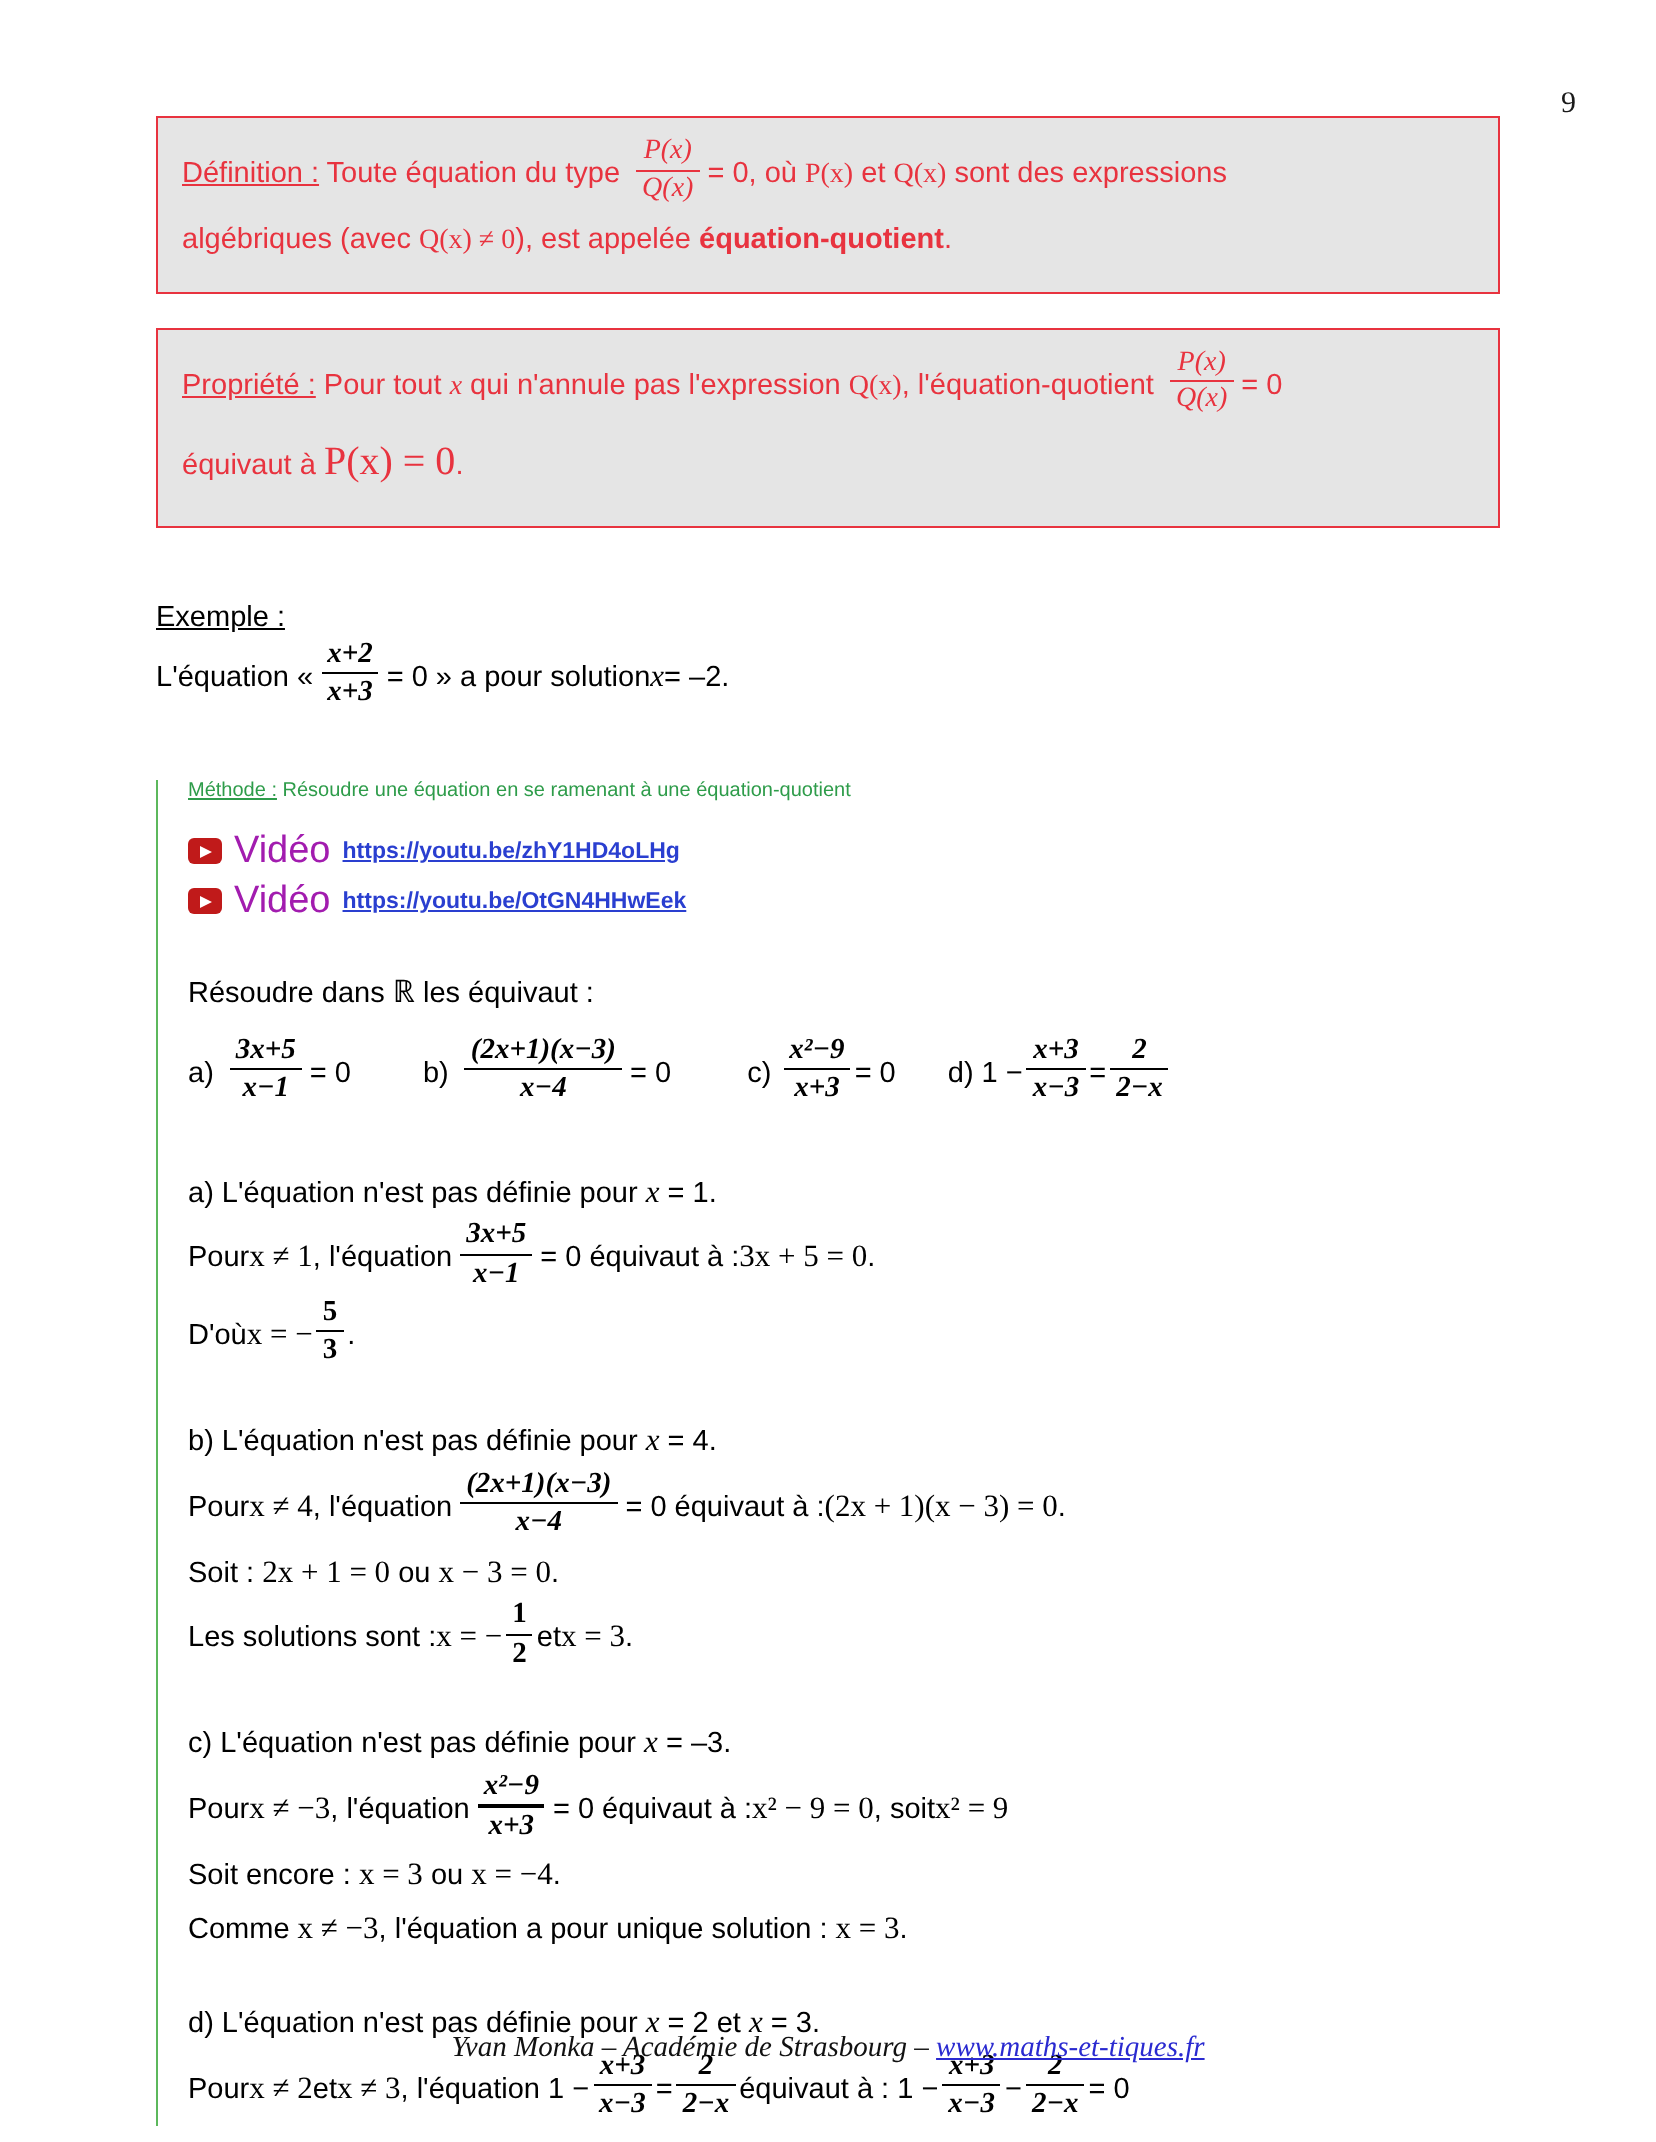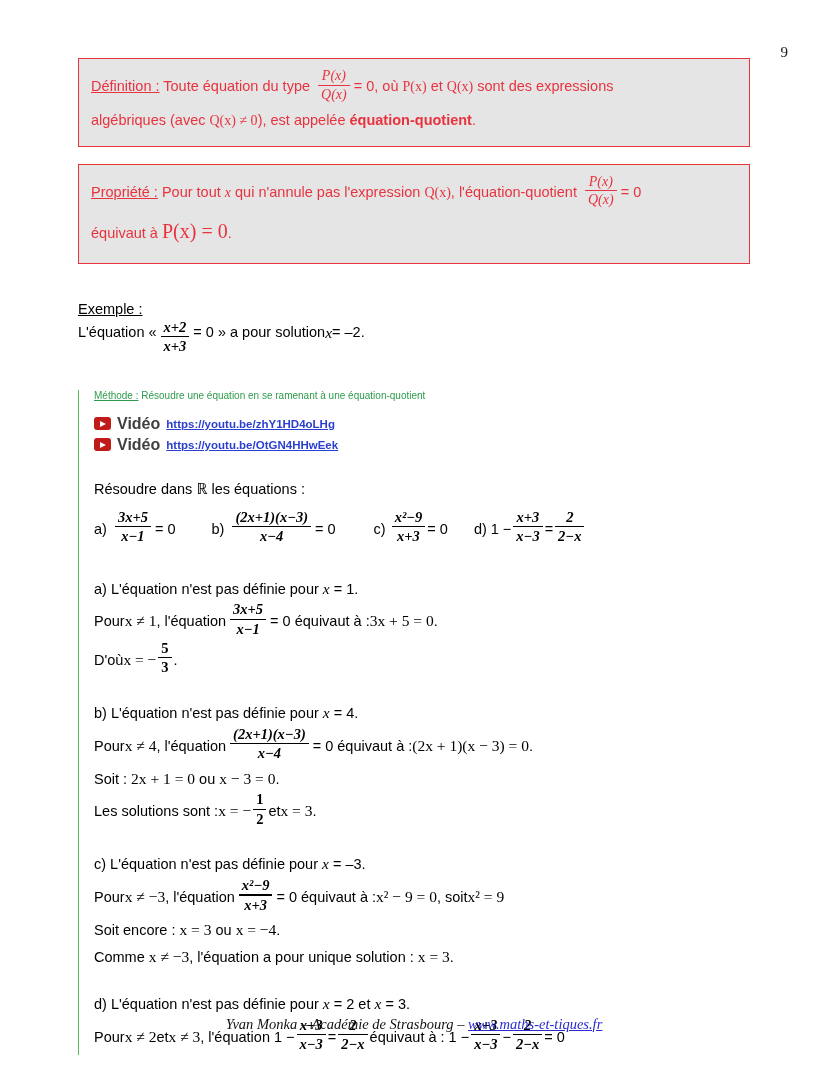--- a/index.html
+++ b/index.html
@@ -174,23 +174,23 @@
     flex: 0 0 auto;
   }
   .yt-icon .tri {
     width: 0; height: 0;
     border-left: 6px solid #ffffff;
     border-top: 3.6px solid transparent;
     border-bottom: 3.6px solid transparent;
     margin-left: 1.5px;
   }
   .video-label {
-    color: #404040;
-    font-weight: bold;
-    font-size: 16px;
+    color: #a21caf;
+    font-weight: normal;
+    font-size: 19px;
   }
   .video-link {
     color: #2a3fd0;
     font-weight: bold;
     font-size: 11.5px;
     text-decoration: underline;
     text-align: center;
   }
 
   
@@ -258,21 +258,21 @@
         </span><span>= 0</span>
       </div>
       <div>
         <span>équivaut à </span><span class="mr" style="font-size:20px">P(x) = 0</span><span>.</span>
       </div>
     </div>
 
     <div class="gap-md"></div>
 
     <div class="exemple-head">Exemple :</div>
-    <div class="para" style="display:flex;align-items:flex-start;">
+    <div class="para" style="display:flex;align-items:center;">
       <span>L'équation «</span>
       <span class="frac">
         <span class="num fm">x+2</span>
         <span class="bar"></span>
         <span class="den fm">x+3</span>
       </span>
       <span>= 0 » a pour solution </span>
         <span class="mi">x</span>
         <span> = –2.</span>
     </div>
@@ -297,21 +297,21 @@
         <span class="yt-icon">
             <span class="tri"></span>
           </span>
         <span class="video-label">Vidéo</span>
         <span class="video-link">https://youtu.be/OtGN4HHwEek</span>
       </div>
 
       <div class="gap-md"></div>
 
       <div class="para">
-        <span>Résoudre dans </span><span class="mr">ℝ</span><span> les équations :</span>
+        <span>Résoudre dans </span><span class="mr">ℝ</span><span> les équivaut :</span>
       </div>
 
       <div class="ex-line">
         <span class="ex-item">
           <span class="ex-label">a)</span>
           <span class="frac">
             <span class="num fm">3x+5</span>
             <span class="bar"></span>
             <span class="den fm">x−1</span>
           </span>

